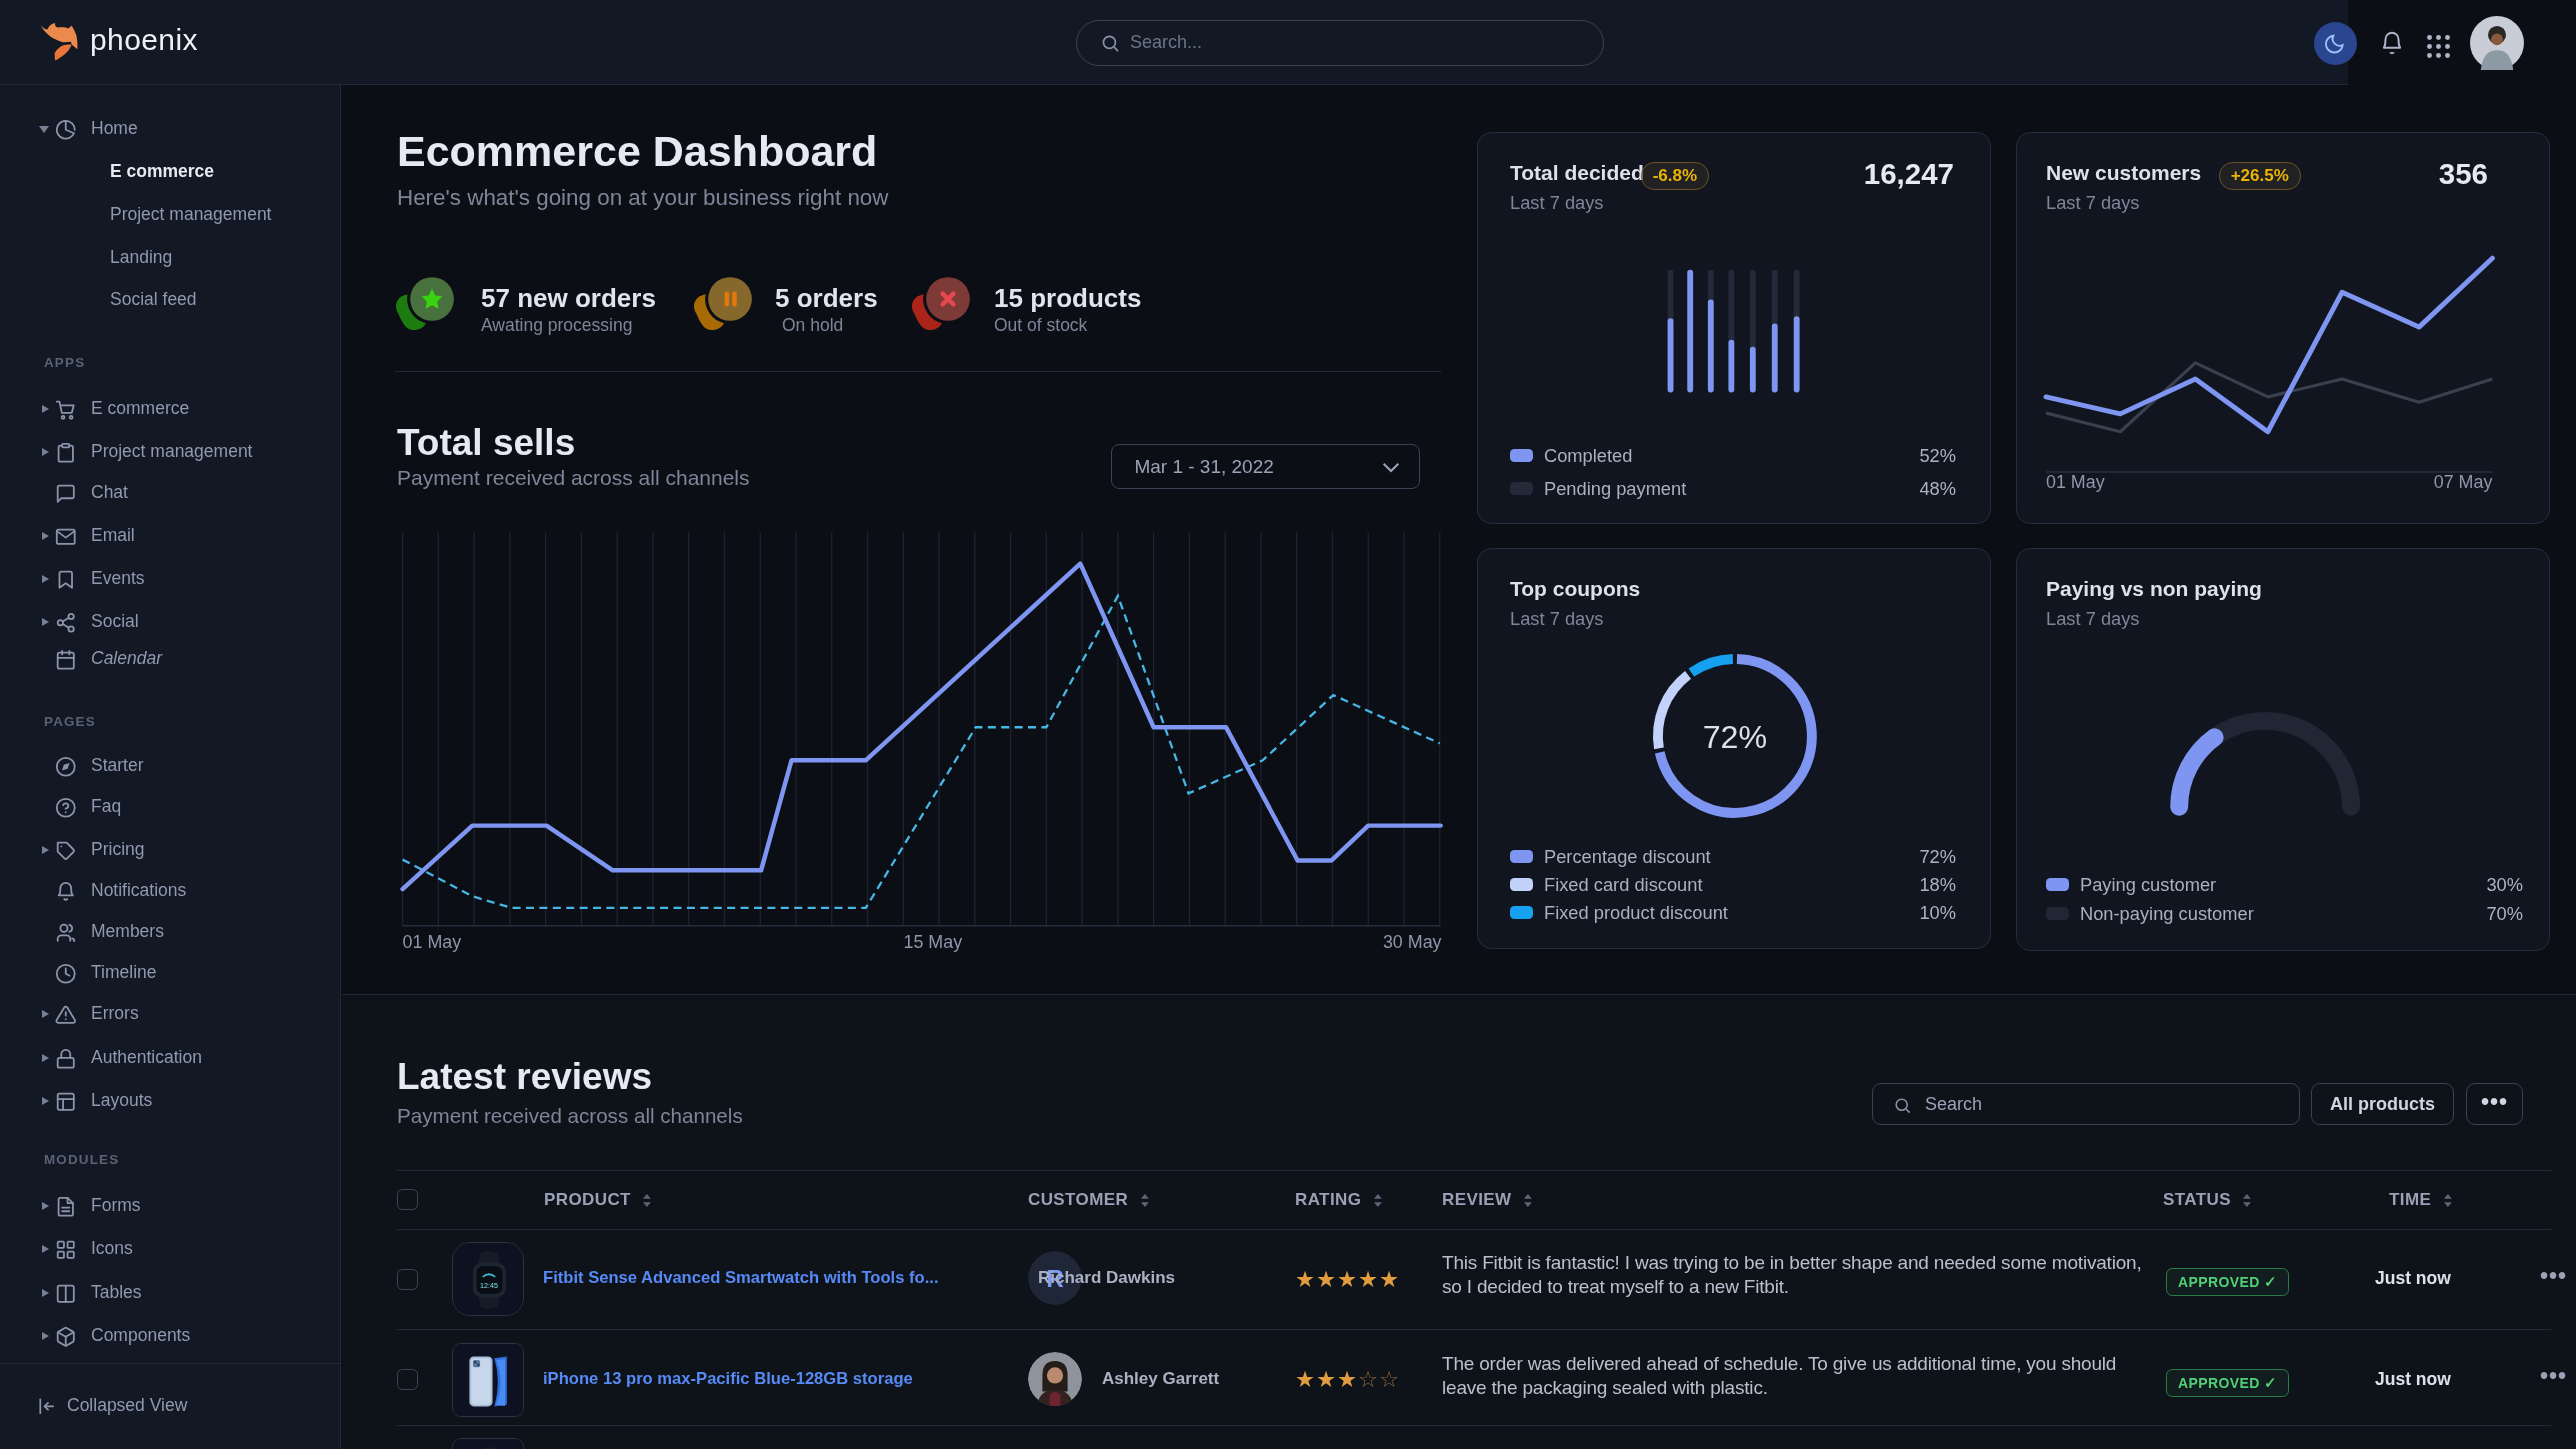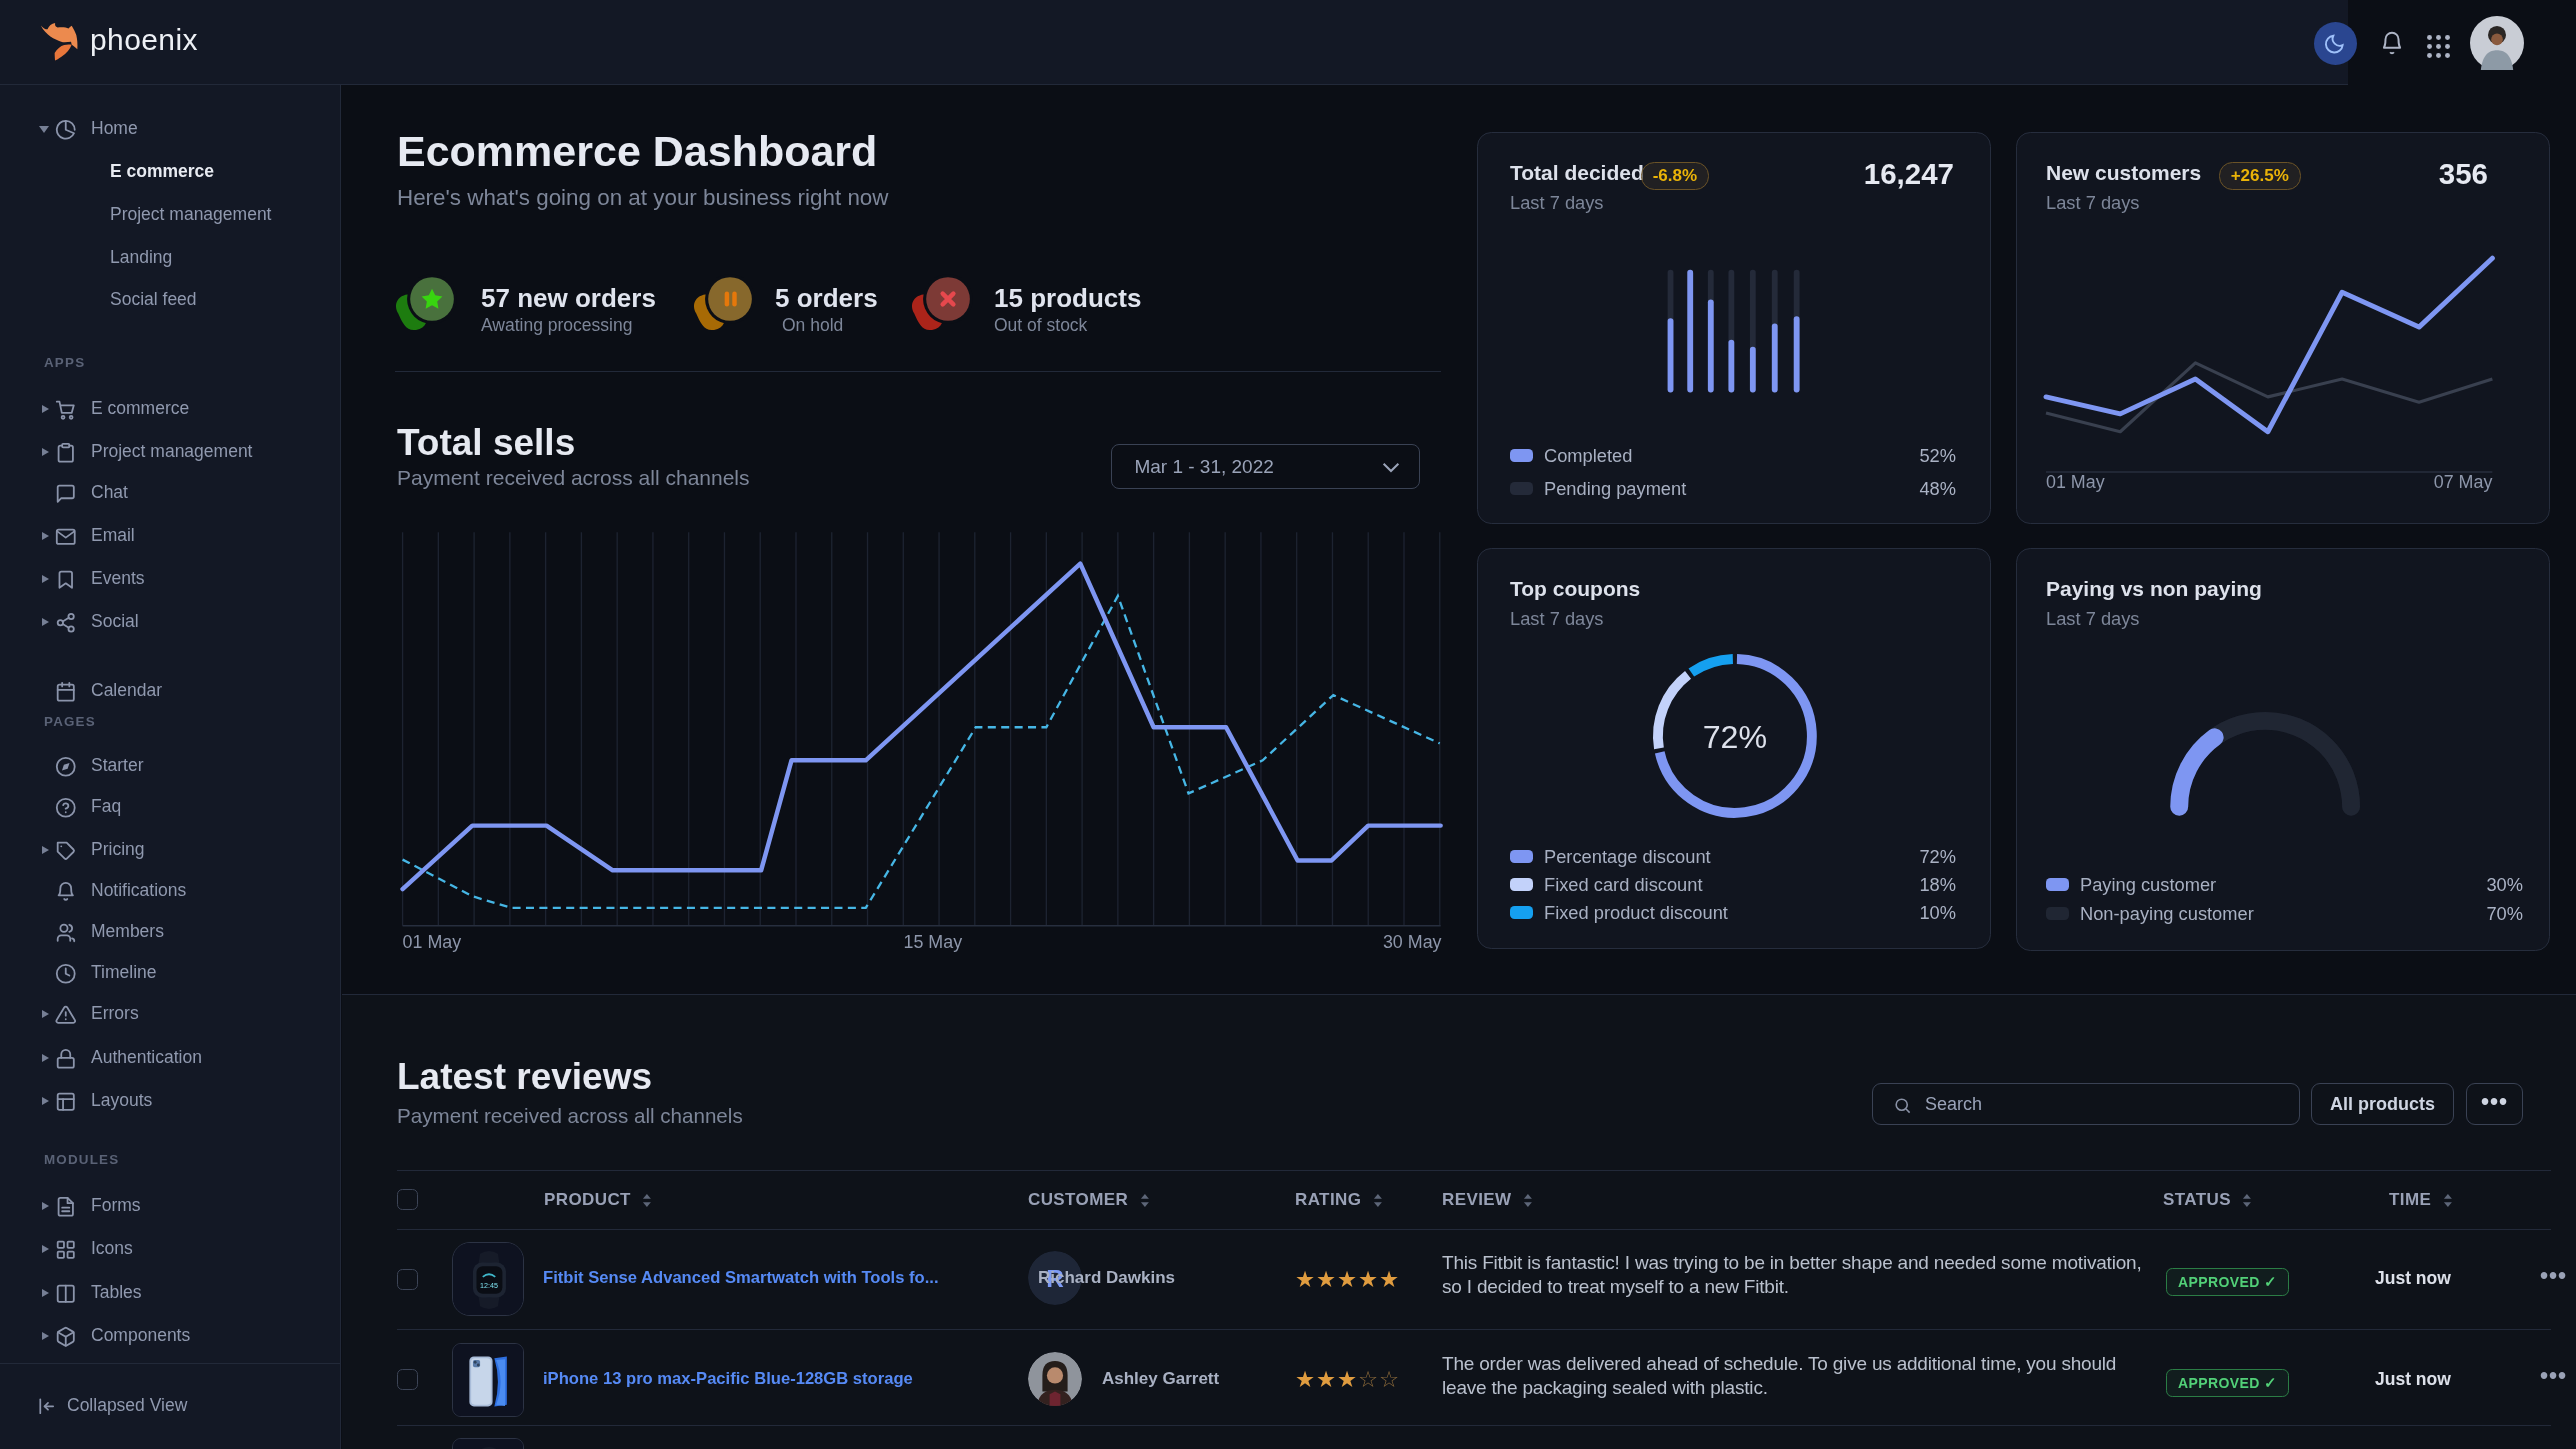--- a/index.html
+++ b/index.html
@@ -43,20 +43,27 @@
   .divline { position:absolute; height:0.9px; background:#222939; }
 </style>
 </head>
 <body>
 <div id="topnav">
   <svg class="abs" style="left:31px;top:13.4px" width="50" height="50" viewBox="0 0 56 56">
     <path d="M11 14 C14 17.5 16.5 18.5 18.5 18.3 C20 14.5 23 12 27 11.3 C26.6 13.9 27.4 15.7 29.8 16.3 C34 15.4 39.5 15.9 42 17.3 C43 16 44.2 15 45.6 14.2 C47.5 17.5 49.5 21 50.8 25 C51.8 29.5 52.3 35 51.9 40.6 C49.2 38.2 47.2 36.6 45.5 35.4 L44.8 32.2 C40.8 32.6 36.8 33.4 33.8 32.2 C26.5 29.5 16.5 25 11 14 Z" fill="#ec8a4e"></path>
     <path d="M45.5 35.5 C44 40 40 45 34.1 48.9 C31 51 28.5 52.5 26.9 53.1 C26.7 50 26.5 47 26.5 44.8 C29 40.5 33 37 37.2 35.9 C40 35 43 35 45.5 35.5 Z" fill="#e8763b"></path>
   </svg>
   <div class="logo-text">phoenix</div>
+  <div id="searchpill">
+    <svg class="abs" style="left:23px;top:12.5px" width="20.6" height="20.6" viewBox="0 0 24 24" fill="none" stroke="#8991a5" stroke-width="2">
+        <circle cx="11" cy="11" r="7"></circle>
+        <line x1="16.5" y1="16.5" x2="21" y2="21"></line>
+      </svg>
+    <span class="ph">Search...</span>
+  </div>
   <div class="abs" style="left:2314px;top:21.5px;width:43px;height:43px;border-radius:50%;background:#2a4690;"></div>
   <svg class="abs" style="left:2324px;top:32px" width="22.4" height="22.4" viewBox="0 0 24 24" fill="none" stroke="#9fc1fa" stroke-width="2">
       <path d="M20 14 A9 9 0 1 1 10 4 A7.5 7.5 0 0 0 20 14 Z"></path>
     </svg>
   <svg class="abs" style="left:2379px;top:29.5px" width="26" height="27" viewBox="0 0 24 24" fill="none" stroke="#aeb5c6" stroke-width="1.8">
       <path d="M18 8a6 6 0 0 0-12 0c0 7-2 8-2 8h16s-2-1-2-8"></path>
       <path d="M10.3 20a2 2 0 0 0 3.4 0"></path>
     </svg>
   <svg class="abs" style="left:2425px;top:33px" width="27" height="27" viewBox="0 0 24 24" fill="#aeb5c6">
       <circle cx="4" cy="4" r="2.2"></circle>
@@ -140,21 +147,21 @@
       <span class="caret"></span>
       <svg class="abs" style="left:55px;top:11.6px" width="21.5" height="21.5" viewBox="0 0 24 24" fill="none" stroke="#8b94ab" stroke-width="2" stroke-linecap="round" stroke-linejoin="round">
         <circle cx="18" cy="5" r="3"></circle>
         <circle cx="6" cy="12" r="3"></circle>
         <circle cx="18" cy="19" r="3"></circle>
         <line x1="8.6" y1="10.5" x2="15.4" y2="6.5"></line>
         <line x1="8.6" y1="13.5" x2="15.4" y2="17.5"></line>
       </svg>
       <span class="lbl" style="">Social</span>
     </div>
-  <div class="sideitem" style="top:584px;">
+  <div class="sideitem" style="top:552px;font-style:italic;">
       <svg class="abs" style="left:55px;top:11.6px" width="21.5" height="21.5" viewBox="0 0 24 24" fill="none" stroke="#8b94ab" stroke-width="2" stroke-linecap="round" stroke-linejoin="round">
         <rect x="3" y="4" width="18" height="18" rx="2"></rect>
         <line x1="16" y1="2" x2="16" y2="6"></line>
         <line x1="8" y1="2" x2="8" y2="6"></line>
         <line x1="3" y1="10" x2="21" y2="10"></line>
       </svg>
       <span class="lbl" style="">Calendar</span>
     </div>
   <div class="sechead" style="top:629px;">PAGES</div>
   <div class="sideitem" style="top:659px;">

